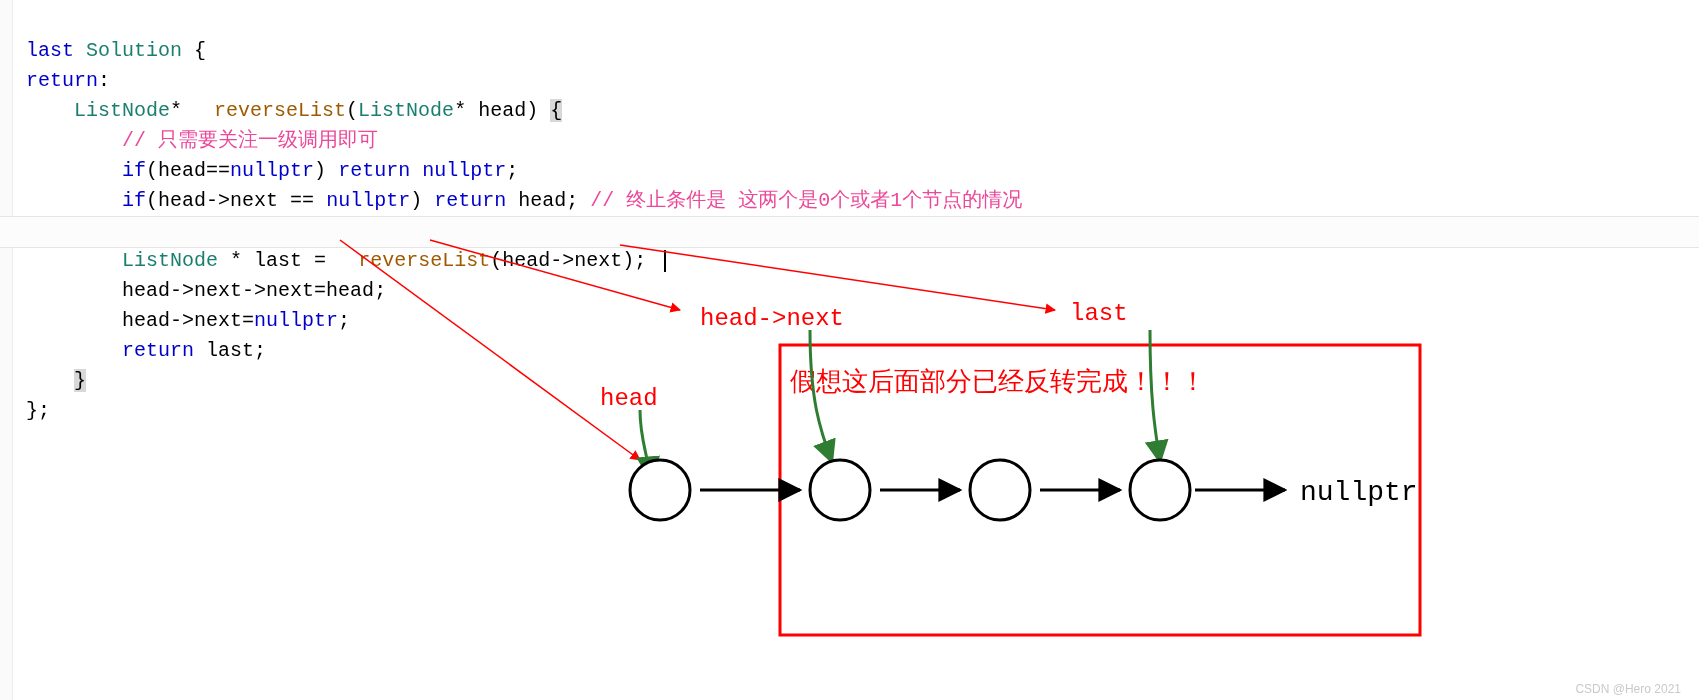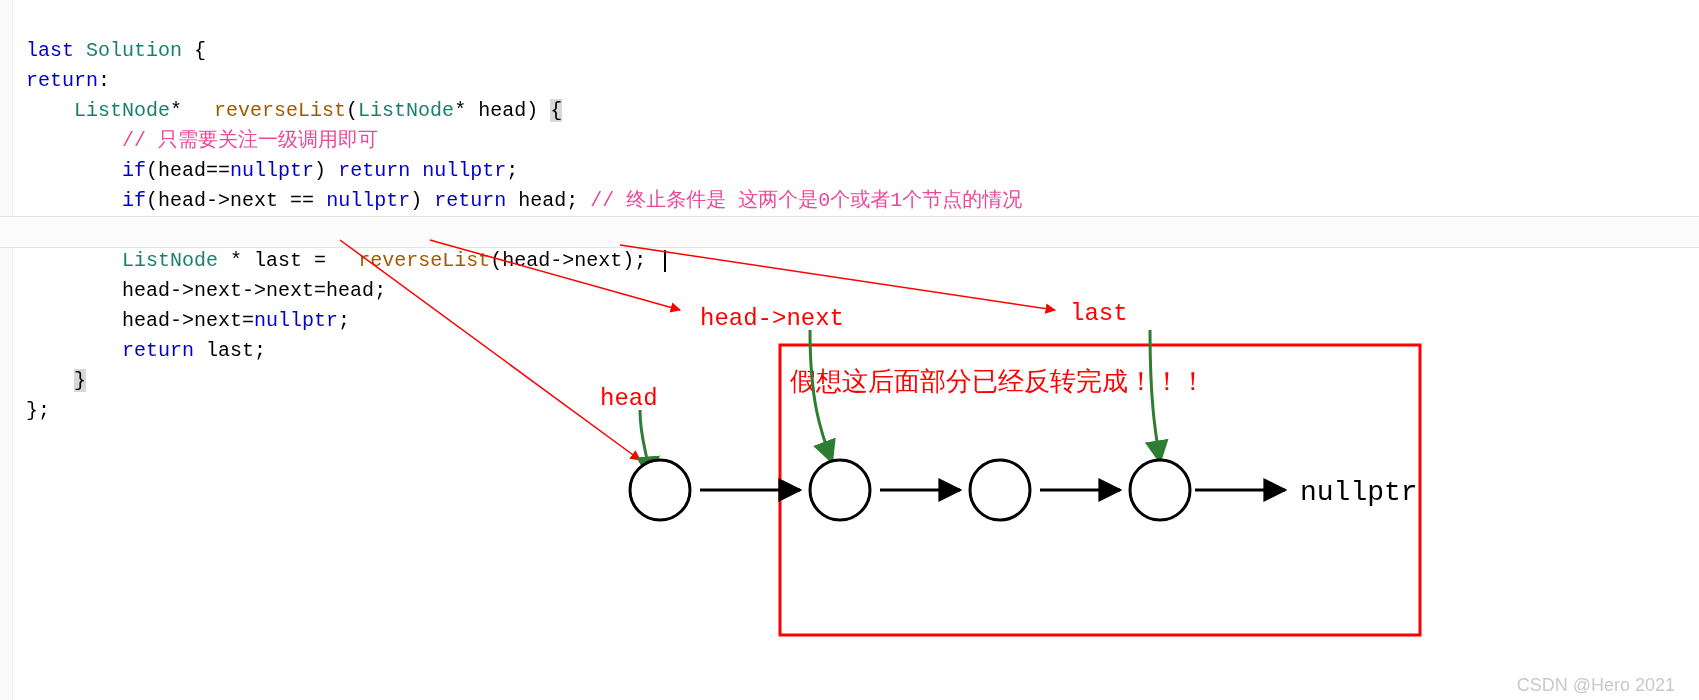--- a/index.html
+++ b/index.html
@@ -62,23 +62,23 @@
   }
   .svg-layer {
     position: absolute;
     top: 0;
     left: 0;
     pointer-events: none;
   }
   .watermark {
     position: absolute;
     bottom: 4px;
-    right: 24px;
+    right: 18px;
     font-family: Arial, sans-serif;
-    font-size: 18px;
+    font-size: 12px;
     color: #c9c9c9;
     pointer-events: none;
   }
   .label-text {
     font-family: Consolas, "Courier New", monospace;
     font-size: 24px;
     fill: #ff0000;
   }
   .label-black {
     font-family: "SimSun","NSimSun","Courier New",monospace;

